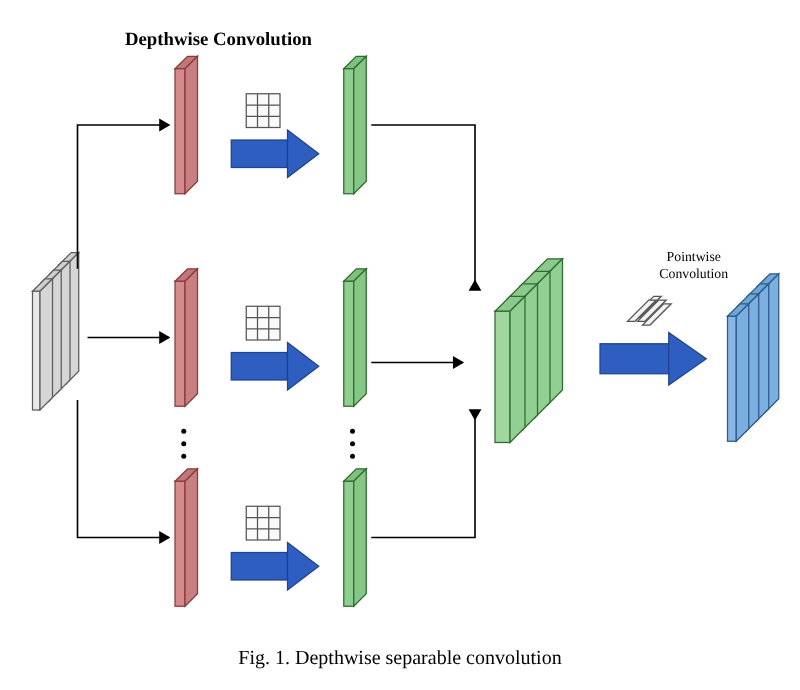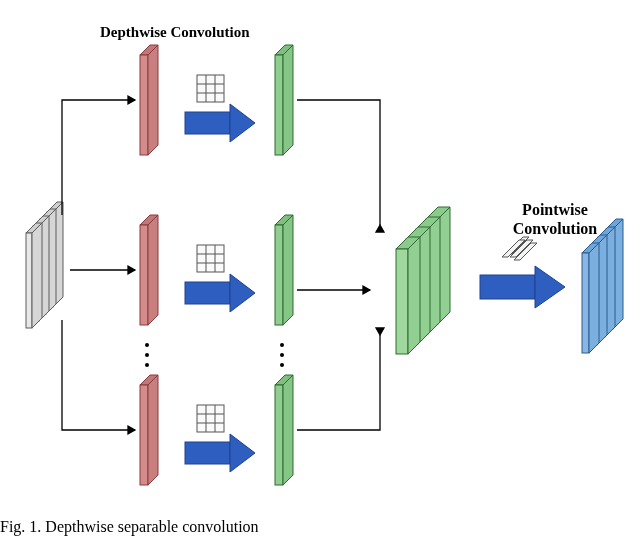--- a/index.html
+++ b/index.html
@@ -23,32 +23,32 @@
     top: 24px;
     font-size: 15px;
     font-weight: bold;
     color: #000;
   }
   .label-pointwise {
     position: absolute;
     left: 510px;
     top: 200px;
     width: 90px;
-    font-size: 16px;
-    font-weight: bold;
+    font-size: 11px;
+    font-weight: normal;
     color: #000;
     text-align: center;
     line-height: 1.2;
   }
   .caption {
     position: absolute;
     left: 0;
     right: 0;
     top: 518px;
-    text-align: left;
+    text-align: center;
     font-size: 16px;
     color: #000;
   }
 </style>
 </head>
 <body>
 
 <div class="stage">
 
   <div class="title-depthwise">Depthwise Convolution</div>

